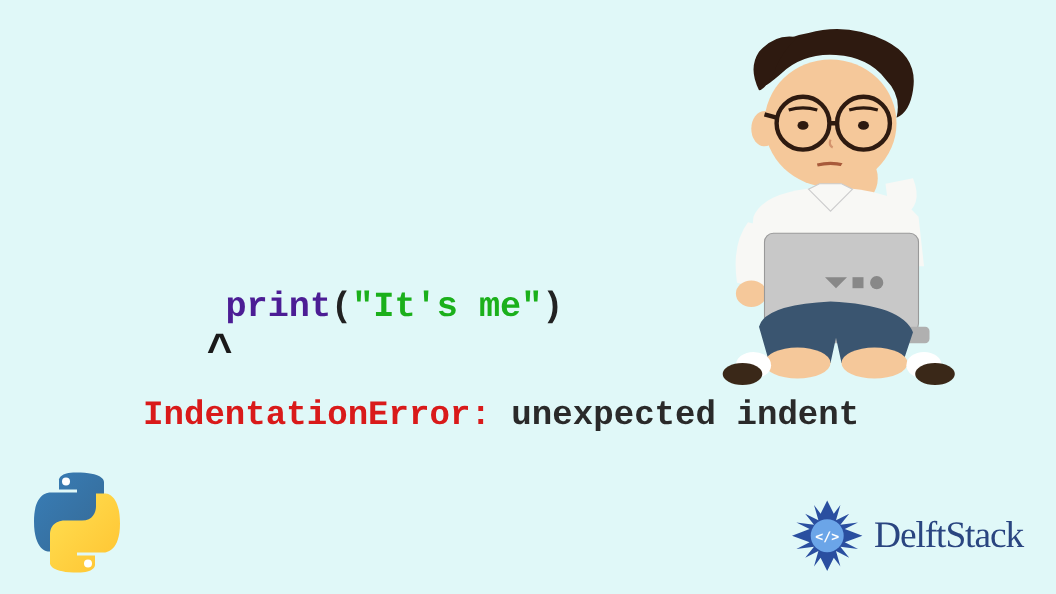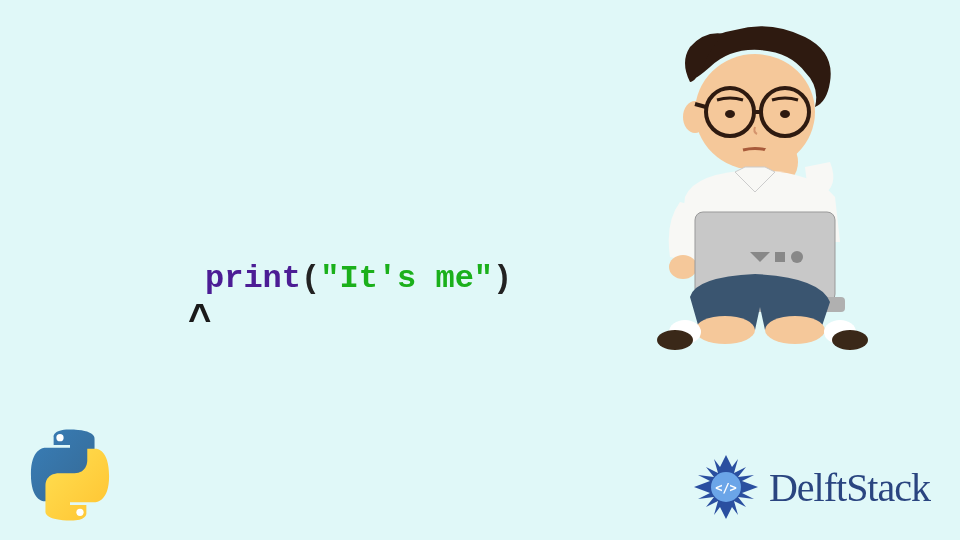--- a/index.html
+++ b/index.html
@@ -53,34 +53,37 @@
     .delft-logo {
       position: absolute;
       right: 30px;
       bottom: 18px;
       display: flex;
       align-items: center;
       gap: 8px;
     }
     .delft-text {
       font-family: Georgia, 'Times New Roman', serif;
-      font-size: 40px;
+      font-size: 34px;
       font-weight: 400;
       color: #2a4580;
       letter-spacing: -1px;
     }
   </style>
 </head>
 <body>
 
 <div class="code-block">
   <div class="code-line1">
     <span class="print-kw">print</span><span class="parens">(</span><span class="string">"It's me"</span><span class="parens">)</span>
   </div>
   <div class="caret-line">^</div>
+  <div class="error-line">
+    <span class="err-name">IndentationError:</span><span class="err-msg"> unexpected indent</span>
+  </div>
 </div>
 
 <div class="python-logo">
   <svg width="100" height="100" viewBox="0 0 110 110">
     <defs>
       <linearGradient id="pblue" x1="0%" y1="0%" x2="100%" y2="100%">
         <stop offset="0%" stop-color="#387EB8"></stop>
         <stop offset="100%" stop-color="#366994"></stop>
       </linearGradient>
       <linearGradient id="pyellow" x1="0%" y1="0%" x2="100%" y2="100%">

